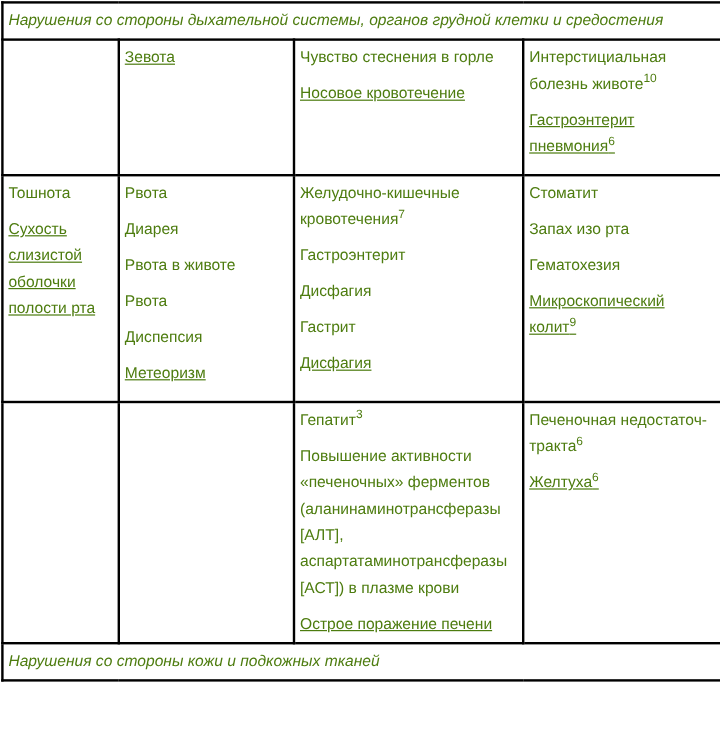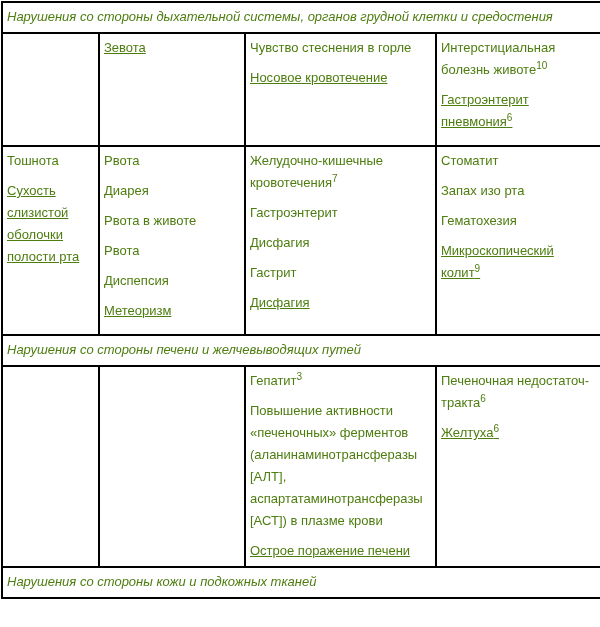--- a/index.html
+++ b/index.html
@@ -102,23 +102,20 @@
             <p><span>Гастрит</span></p>
             <p><span>Дисфагия</span></p>
           </td>
           <td>
             <p><span>Стоматит</span></p>
             <p><span>Запах изо рта</span></p>
             <p><span>Гематохезия</span></p>
             <p><span>Микроскопический колит</span><sup>9</sup></p>
           </td>
         </tr>
-        <tr class="row-4">
-          <td colspan="4" class="section-cell">Нарушения со стороны печени и желчевыводящих путей</td>
-        </tr>
         <tr class="row-5">
           <td></td>
           <td></td>
           <td>
             <p><span>Гепатит</span><sup>3</sup></p>
             <p><span>Повышение активности «печеночных» ферментов (аланинаминотрансферазы [АЛТ], аспартатаминотрансферазы [АСТ]) в плазме крови</span></p>
             <p><span>Острое поражение печени</span></p>
           </td>
           <td>
             <p><span>Печеночная недостаточ-​тракта</span><sup>6</sup></p>

